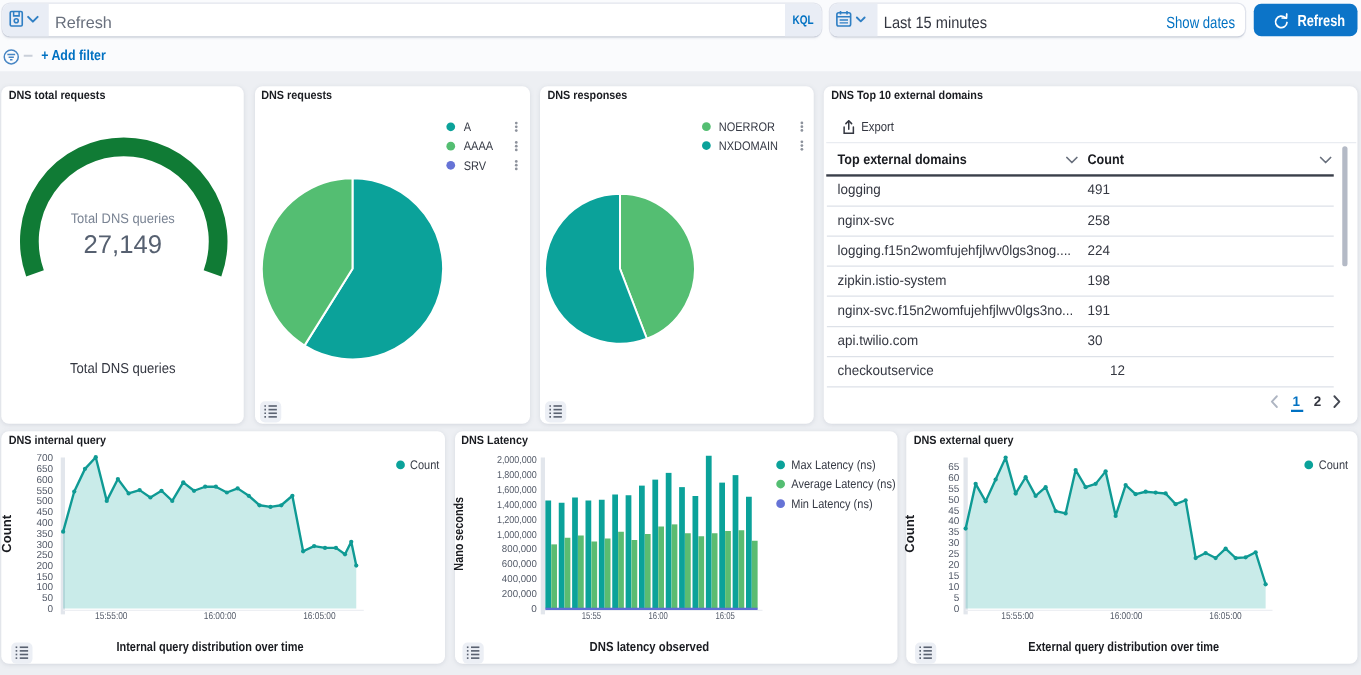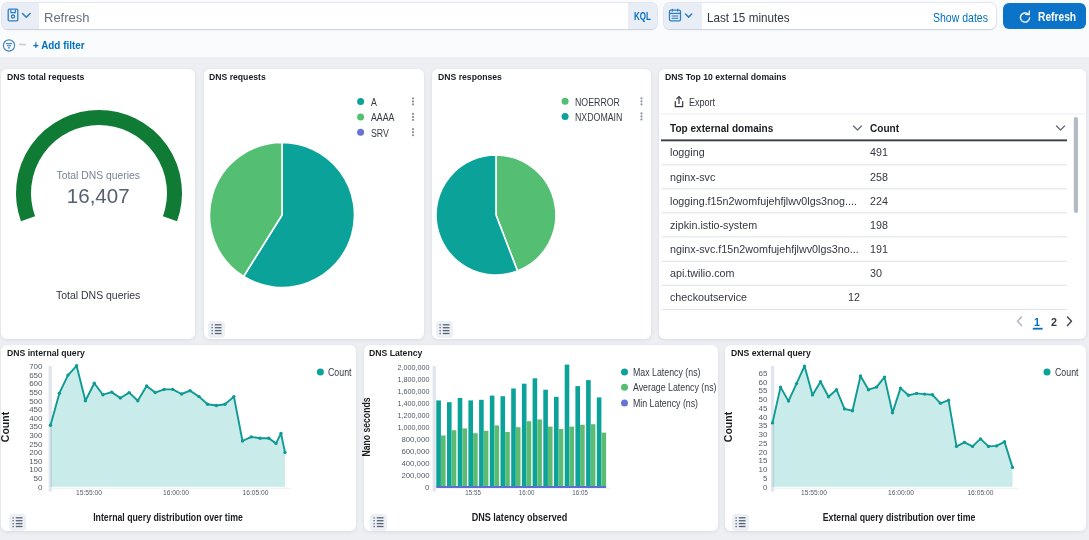--- a/index.html
+++ b/index.html
@@ -98,21 +98,21 @@
 
 <div class="ptitle" style="left:6.7px;top:71px;">DNS total requests</div>
 <div class="ptitle" style="left:209.2px;top:71px;">DNS requests</div>
 <div class="ptitle" style="left:437.7px;top:71px;">DNS responses</div>
 <div class="ptitle" style="left:664.7px;top:71px;">DNS Top 10 external domains</div>
 <div class="ptitle" style="left:6.7px;top:346.5px;">DNS internal query</div>
 <div class="ptitle" style="left:369.2px;top:346.5px;">DNS Latency</div>
 <div class="ptitle" style="left:730.7px;top:346.5px;">DNS external query</div>
 
 <div class="abs" style="left:1px;top:169px;width:194.4px;text-align:center;font-size:11px;color:#7a8494;transform:scaleX(0.94);">Total DNS queries</div>
-<div class="abs" style="left:1px;top:183.5px;width:194.4px;text-align:center;font-size:20.5px;color:#566070;">16,407</div>
+<div class="abs" style="left:1px;top:183.5px;width:194.4px;text-align:center;font-size:20.5px;color:#566070;">27,149</div>
 <div class="abs" style="left:1px;top:288.5px;width:194.4px;text-align:center;font-size:11.5px;color:#343741;transform:scaleX(0.91);">Total DNS queries</div>
 
 <div class="ltext" style="left:370.5px;top:96.5px;">A</div>
 <div class="ltext" style="left:370.5px;top:112px;">AAAA</div>
 <div class="ltext" style="left:370.5px;top:127.5px;">SRV</div>
 <div class="ltext" style="left:574.5px;top:96.5px;">NOERROR</div>
 <div class="ltext" style="left:574.5px;top:111.5px;">NXDOMAIN</div>
 <div class="ltext" style="left:327.5px;top:367px;">Count</div>
 <div class="ltext" style="left:632.5px;top:367px;">Max Latency (ns)</div>
 <div class="ltext" style="left:632.5px;top:382.3px;">Average Latency (ns)</div>
@@ -436,15 +436,15 @@
 <div class="cell" style="left:870px;top:169.5px;">258</div>
 <div class="cell" style="left:670px;top:193.5px;">logging.f15n2womfujehfjlwv0lgs3nog....</div>
 <div class="cell" style="left:870px;top:193.5px;">224</div>
 <div class="cell" style="left:670px;top:217.6px;">zipkin.istio-system</div>
 <div class="cell" style="left:870px;top:217.6px;">198</div>
 <div class="cell" style="left:670px;top:241.9px;">nginx-svc.f15n2womfujehfjlwv0lgs3no...</div>
 <div class="cell" style="left:870px;top:241.9px;">191</div>
 <div class="cell" style="left:670px;top:265.9px;">api.twilio.com</div>
 <div class="cell" style="left:870px;top:265.9px;">30</div>
 <div class="cell" style="left:670px;top:289.9px;">checkoutservice</div>
-<div class="cell" style="left:848px;top:289.9px;">12</div>
+<div class="cell" style="left:888px;top:289.9px;">12</div>
 <div class="cell" style="left:1033.5px;top:314.5px;font-weight:bold;color:#0071c2;">1</div>
 <div class="cell" style="left:1050.5px;top:314.5px;font-weight:bold;">2</div>
 
 </body></html>

